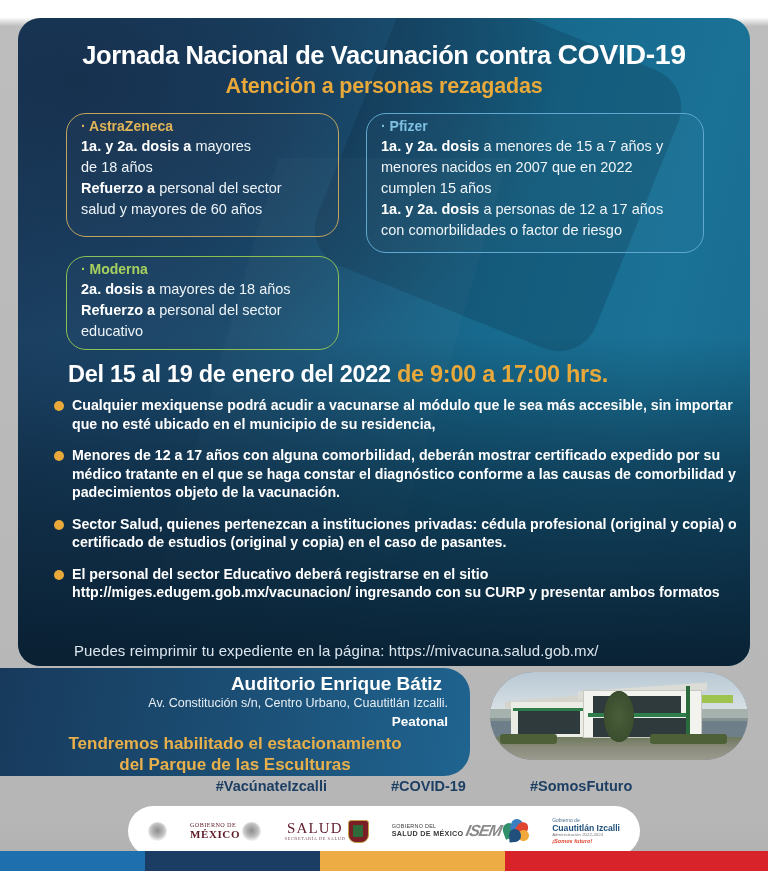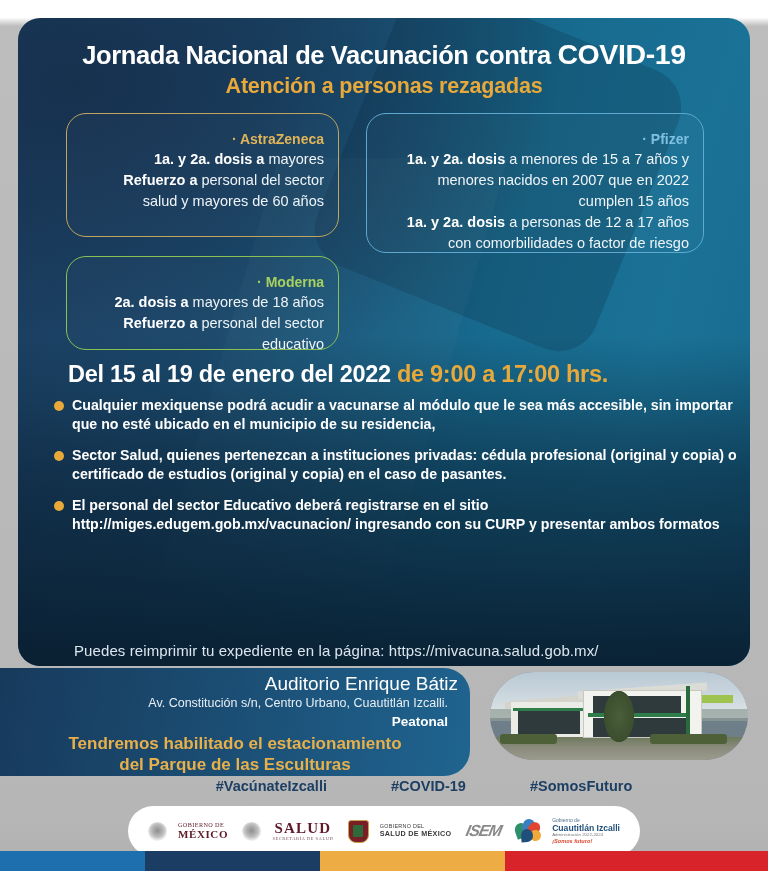--- a/index.html
+++ b/index.html
@@ -37,22 +37,22 @@
   .inner{position:relative;z-index:3;}
 
   
   .h1{position:absolute;left:0;top:20px;width:732px;text-align:center;
     color:#ffffff;font-size:25.5px;font-weight:bold;letter-spacing:-.4px;}
   .h1 .big{font-size:28.5px;font-weight:bold;}
   .h2{position:absolute;left:0;top:56px;width:732px;text-align:center;
     color:#e8a93a;font-size:21.5px;font-weight:bold;letter-spacing:-.2px;}
 
   
-  .vbox{position:absolute;border-radius:20px;padding:17px 14px 10px 14px;
-    box-sizing:border-box;background:rgba(255,255,255,.02);text-align:right;}
+  .vbox{position:absolute;border-radius:20px;padding:4px 14px 10px 14px;
+    box-sizing:border-box;background:rgba(255,255,255,.02);}
   .vbox .vtitle{font-size:14px;font-weight:bold;margin-bottom:2px;}
   .vbox .vline{color:#eef4f8;font-size:14.5px;line-height:21px;}
   .vbox .vline b{font-weight:bold;color:#ffffff;}
 
   #box-astra{left:48px;top:95px;width:273px;height:124px;border:1.6px solid #c2a45e;}
   #box-astra .vtitle{color:#e0b457;}
   #box-pfizer{left:348px;top:95px;width:338px;height:140px;border:1.6px solid #5fa8cf;}
   #box-pfizer .vtitle{color:#7fc0e0;}
   #box-moderna{left:48px;top:238px;width:273px;height:94px;border:1.6px solid #8bc053;}
   #box-moderna .vtitle{color:#a7d15f;}
@@ -70,21 +70,21 @@
   .bul .t{color:#ffffff;font-size:14.2px;font-weight:bold;line-height:18.5px;}
 
   .footnote{position:absolute;left:56px;top:624px;width:680px;
     color:#dbe6ee;font-size:15px;font-weight:normal;letter-spacing:.1px;}
 
   
   .venue{position:absolute;left:0;top:668px;width:470px;height:108px;
     border-radius:0 26px 26px 0;
     background:linear-gradient(100deg,#173a5c 0%,#1b4c72 45%,#1f6490 100%);
     overflow:hidden;}
-  .vname{position:absolute;right:12px;top:5px;color:#fff;font-size:19px;font-weight:normal;}
+  .vname{position:absolute;right:28px;top:5px;color:#fff;font-size:19px;font-weight:bold;}
   .vaddr{position:absolute;right:22px;top:28px;color:#e7eff5;font-size:12.5px;}
   .vped{position:absolute;right:22px;top:46px;color:#ffffff;font-size:13.5px;font-weight:bold;margin-left:12px;}
   .vpark{position:absolute;left:0;right:0;top:65px;text-align:center;
     color:#e8b04a;font-size:17px;font-weight:bold;line-height:21px;}
 
   
   .photo{position:absolute;left:490px;top:672px;width:258px;height:88px;
     border-radius:44px/44px;overflow:hidden;background:#6f7f8a;}
   .sky{position:absolute;left:0;top:0;width:100%;height:52%;
     background:linear-gradient(180deg,#b9c9d4 0%,#cfd9e0 60%,#dfe5e6 100%);}
@@ -112,28 +112,28 @@
 
   
   .tags{position:absolute;left:0;top:778px;width:768px;text-align:center;
     color:#1d3f63;font-size:14.5px;font-weight:bold;padding-left:40px;}
   .tags span{display:inline-block;margin:0 30px;}
 
   
   .logobar{position:absolute;left:128px;top:806px;width:512px;height:50px;
     background:#ffffff;border-radius:26px;display:flex;align-items:center;
     justify-content:space-between;padding:0 20px;box-sizing:border-box;}
-  .lg{display:flex;align-items:center;gap:11px;}
+  .lg{display:flex;align-items:center;gap:23px;}
   .eagle{width:19px;height:19px;border-radius:50%;
     background:radial-gradient(circle at 50% 45%,#8d8d8d 0%,#bdbdbd 45%,#efefef 70%);}
   .lg-mex{line-height:1.0;font-family:"Liberation Serif","DejaVu Serif",serif;color:#5e1b26;}
   .lg-mex .s{font-size:6.2px;letter-spacing:.4px;display:block;}
   .lg-mex .b{font-size:11px;font-weight:bold;letter-spacing:.6px;display:block;}
   .lg-salud{line-height:1.0;font-family:"Liberation Serif","DejaVu Serif",serif;color:#611b2c;text-align:center;}
-  .lg-salud .b{font-size:15px;font-weight:bold;letter-spacing:1.2px;display:block;}
+  .lg-salud .b{font-size:15px;font-weight:normal;letter-spacing:1.2px;display:block;}
   .lg-salud .s{font-size:4.6px;letter-spacing:.5px;display:block;color:#7a5560;margin-top:1px;}
   .edomex-shield{width:19px;height:21px;background:#7a1f25;
     border-radius:3px 3px 8px 8px;border:1px solid #c8a24a;
     display:flex;align-items:center;justify-content:center;}
   .edomex-shield i{width:10px;height:12px;background:#2f6b3a;display:block;border-radius:1px;}
   .lg-edo{line-height:1.05;color:#3a3a3a;}
   .lg-edo .s{font-size:5.4px;letter-spacing:.3px;display:block;}
   .lg-edo .b{font-size:7.2px;font-weight:bold;letter-spacing:.3px;display:block;}
   .lg-isem{font-style:italic;font-weight:bold;font-size:16px;color:#8a8a8a;
     letter-spacing:-1px;transform:skewX(-12deg);}
@@ -166,20 +166,21 @@
 
     <div class="inner">
       <div class="h1">
         <span>Jornada Nacional de Vacunación contra </span><span class="big">COVID-19</span>
       </div>
       <div class="h2">Atención a personas rezagadas</div>
 
       <div class="vbox" id="box-astra">
         <div class="vtitle">· AstraZeneca</div>
         <div class="vline"><b>1a. y 2a. dosis a </b><span>mayores</span></div>
+        <div class="vline"><span>de 18 años</span></div>
         <div class="vline"><b>Refuerzo a </b><span>personal del sector</span></div>
         <div class="vline"><span>salud y mayores de 60 años</span></div>
       </div>
 
       <div class="vbox" id="box-pfizer">
         <div class="vtitle">· Pfizer</div>
         <div class="vline"><b>1a. y 2a. dosis </b><span>a menores de 15 a 7 años y</span></div>
         <div class="vline"><span>menores nacidos en 2007 que en 2022</span></div>
         <div class="vline"><span>cumplen 15 años</span></div>
         <div class="vline"><b>1a. y 2a. dosis </b><span>a personas de 12 a 17 años</span></div>
@@ -193,20 +194,23 @@
         <div class="vline"><span> educativo</span></div>
       </div>
 
       <div class="dateline">
         <span>Del 15 al 19 de enero del 2022 </span><span class="hrs">de 9:00 a 17:00 hrs.</span>
       </div>
 
       <div class="bullets">
         <div class="bul">
             <div class="t">Cualquier mexiquense podrá acudir a vacunarse al módulo que le sea más accesible, sin importar que no esté ubicado en el municipio de su residencia,</div>
+          </div>
+        <div class="bul">
+            <div class="t">Menores de 12 a 17 años con alguna comorbilidad, deberán mostrar certificado expedido por su médico tratante en el que se haga constar el diagnóstico conforme a las causas de comorbilidad y padecimientos objeto de la vacunación.</div>
           </div>
         <div class="bul">
             <div class="t">Sector Salud, quienes pertenezcan a instituciones privadas: cédula profesional (original y copia) o certificado de estudios (original y copia) en el caso de pasantes.</div>
           </div>
         <div class="bul">
             <div class="t">El personal del sector Educativo deberá registrarse en el sitio http://miges.edugem.gob.mx/vacunacion/ ingresando con su CURP y presentar ambos formatos</div>
           </div>
       </div>
 
       <div class="footnote">Puedes reimprimir tu expediente en la página: https://mivacuna.salud.gob.mx/</div>

